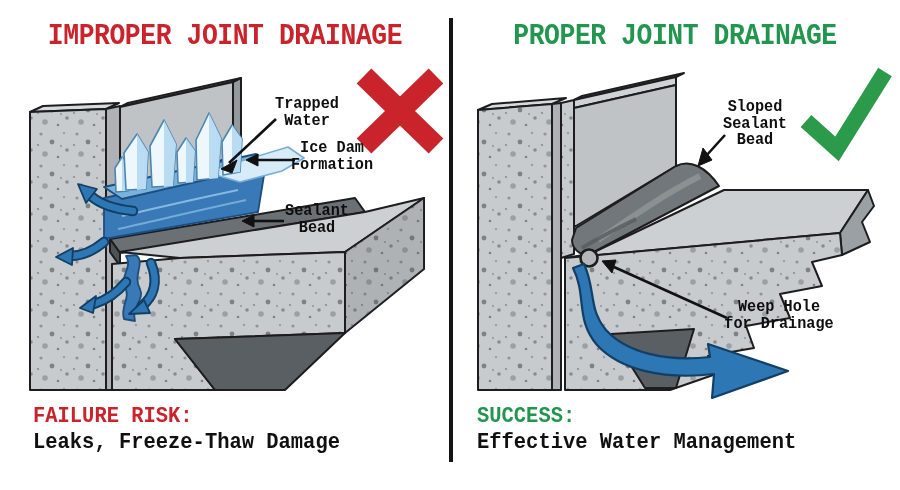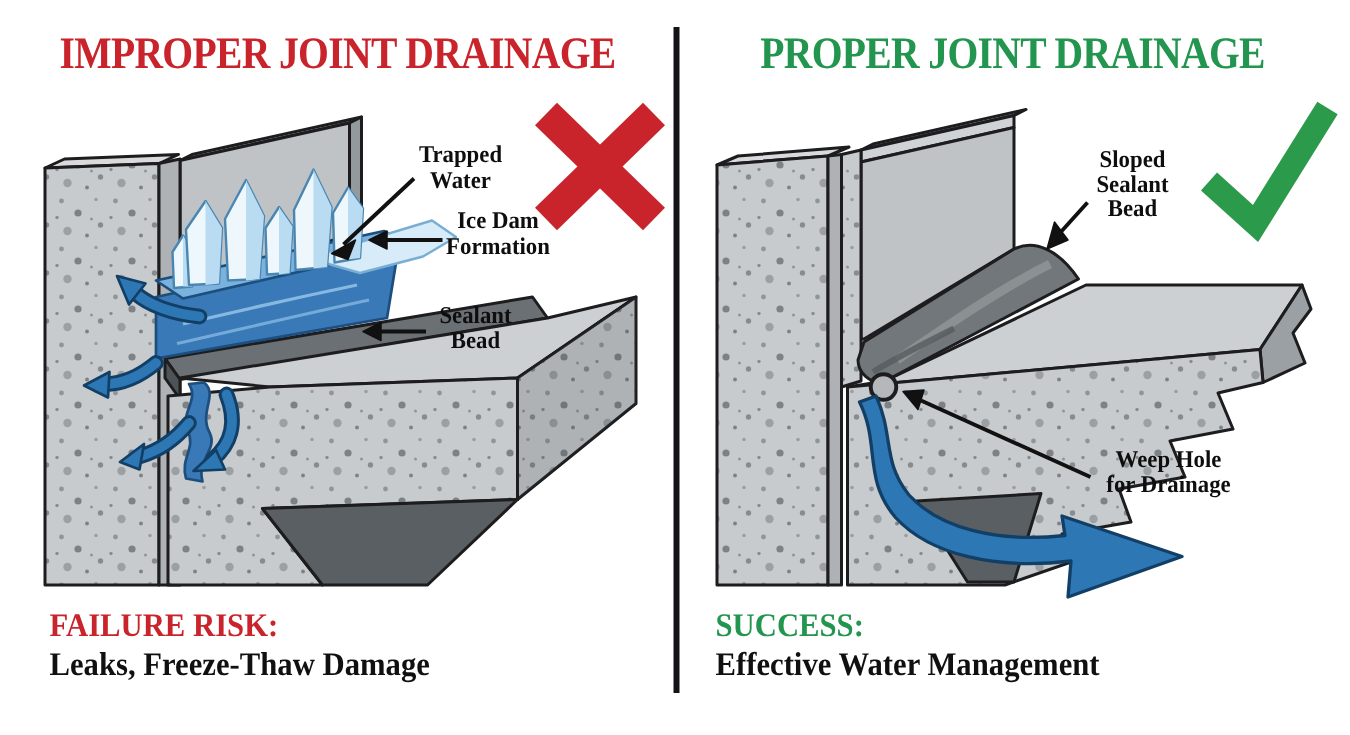--- a/index.html
+++ b/index.html
@@ -1,17 +1,17 @@
 <!DOCTYPE html>
 <html><head>
 <meta charset="utf-8">
 <style>
   html,body{margin:0;padding:0;background:#ffffff;}
   .canvas{position:relative;width:900px;height:490px;background:#ffffff;overflow:hidden;
-          font-family:Liberation Serif, serif;}
+          font-family:Liberation Mono, monospace;}
   svg{position:absolute;left:0;top:0;}
   .divider{position:absolute;left:449px;top:18px;width:4px;height:444px;background:#141418;}
   .panel-title{position:absolute;top:19px;width:450px;text-align:center;font-size:30px;
                font-weight:bold;white-space:nowrap;letter-spacing:-.5px;}
   .panel-title.left{left:0;color:#c9232b;transform:scaleX(.88);}
   .panel-title.right{left:450px;color:#22954e;transform:scaleX(.88);}
   .lbl{position:absolute;transform:translateX(-50%) scaleX(.95);text-align:center;
        font-weight:bold;font-size:16px;line-height:16.5px;color:#0e0e0e;white-space:nowrap;}
   .cap{position:absolute;font-weight:bold;font-size:22px;line-height:25px;white-space:nowrap;
        transform:scaleX(.93);transform-origin:0 50%;}

